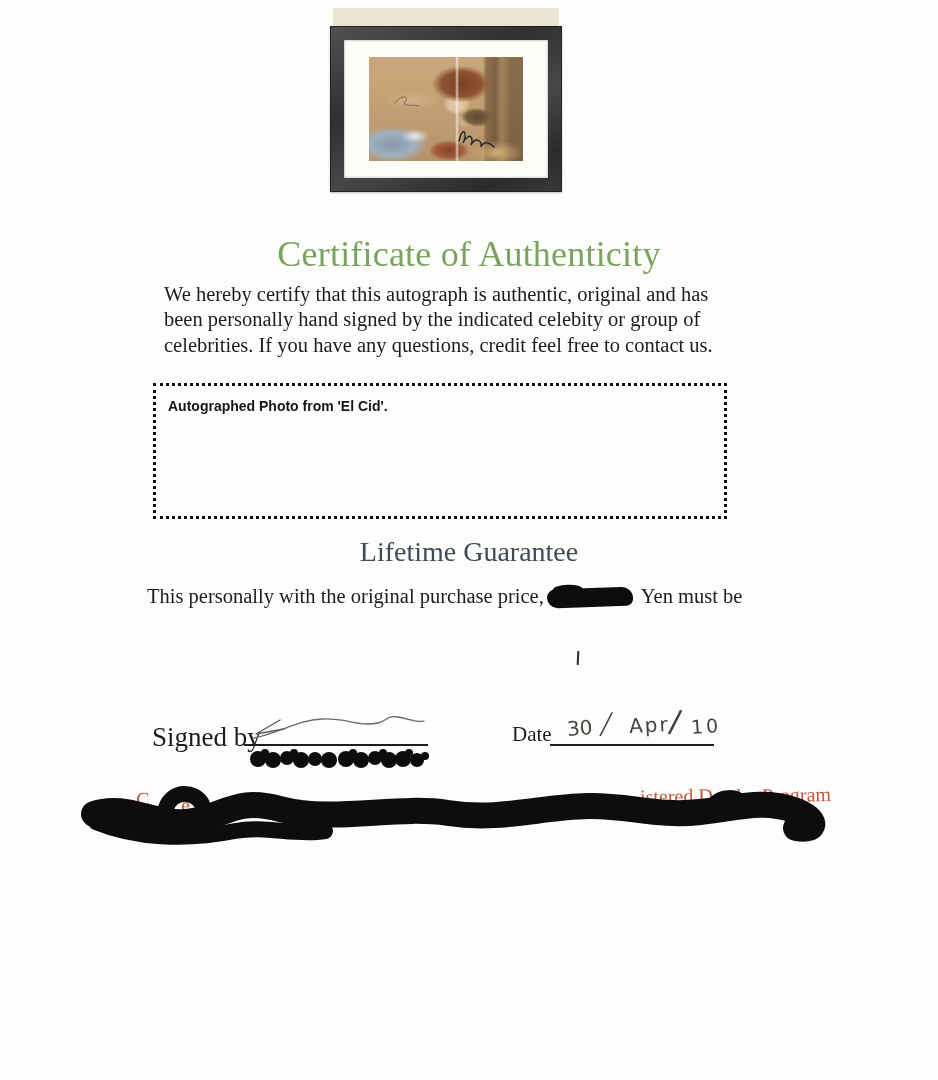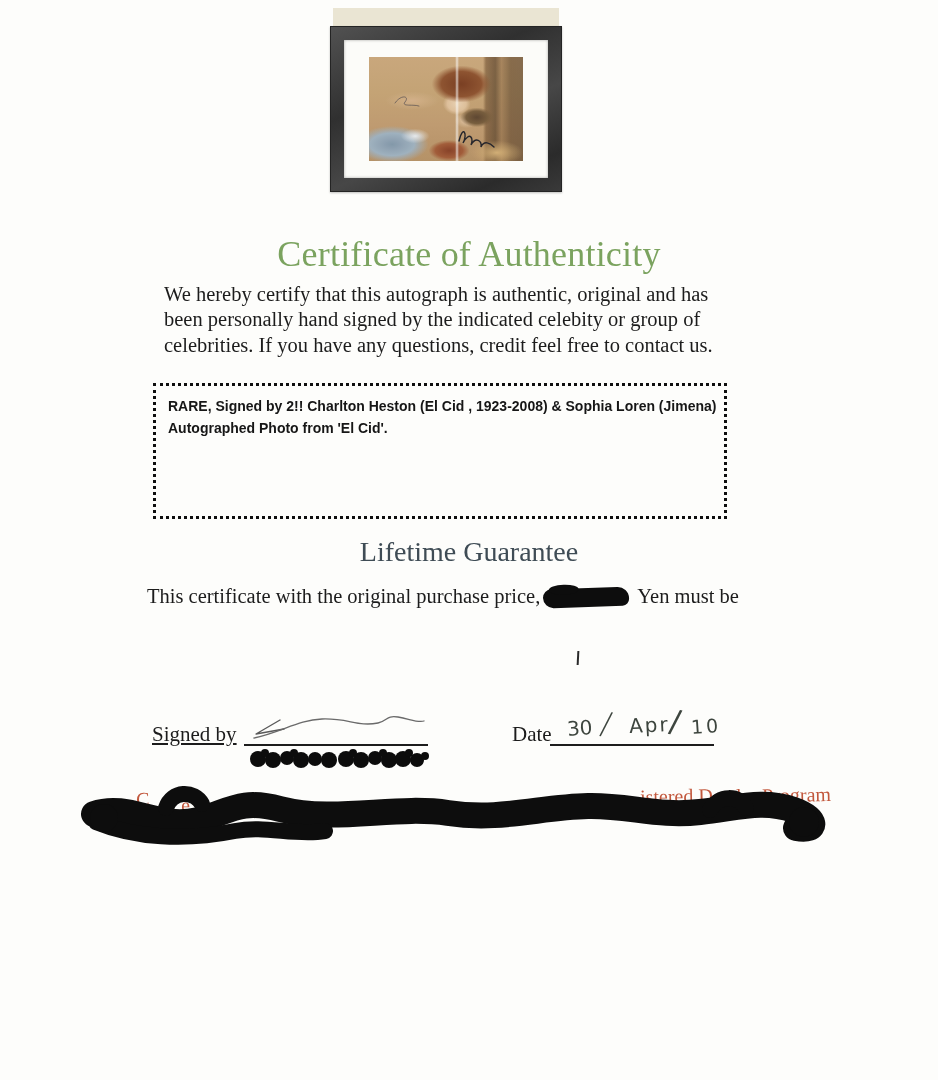--- a/index.html
+++ b/index.html
@@ -78,21 +78,21 @@
   .price-blob::before{
     content:"";position:absolute;left:6px;top:-4px;width:30px;height:10px;
     background:#0d0d0d;border-radius:50%;
   }
   .caret-artifact{
     position:absolute;left:577px;top:651px;width:2px;height:14px;
     background:#2a2a2a;transform:rotate(3deg);
   }
 
   
-  .signedby{position:absolute;left:152px;top:722px;font-size:21px;text-decoration:underline;}
+  .signedby{position:absolute;left:152px;top:722px;font-size:27px;}
   .sig-line{position:absolute;left:244px;top:744px;width:184px;height:2px;background:#1d1d1d;}
   .sig-svg{position:absolute;left:246px;top:702px;}
   .name-redact{position:absolute;left:249px;top:747px;}
   .datelabel{position:absolute;left:512px;top:722px;font-size:21px;}
   .date-line{position:absolute;left:550px;top:744px;width:164px;height:2px;background:#1d1d1d;}
   .date-part{
     position:absolute;color:#3d453e;
     font-family:"DejaVu Sans", sans-serif;
   }
   .dp0{left:567px;top:716px;font-size:20px;transform:rotate(-5deg);}
@@ -130,28 +130,27 @@
 
   <div class="cert-title" style="color:#7ba35f">Certificate of Authenticity</div>
 
   <div class="para1">
     <div>We hereby certify that this autograph is authentic, original and has</div>
     <div>been personally hand signed by the indicated celebity or group of</div>
     <div>celebrities. If you have any questions, credit feel free to contact us.</div>
   </div>
 
   <div class="desc-box">
-    <div class="line">RARE, Signed by 2!! Charlton Heston (El Cid , 1923-2008) &amp; Sophia Loren (Jimena)</div>
     <div class="line">Autographed Photo from 'El Cid'.</div>
   </div>
 
   <div class="guar-title" style="color:#3f4c55">Lifetime Guarantee</div>
 
   <div class="para2">
-    <div><span>This certificate with the original purchase price,</span><span class="price-blob"></span><span>Yen must be</span></div>
+    <div><span>This personally with the original purchase price,</span><span class="price-blob"></span><span>Yen must be</span></div>
   </div>
   <div class="caret-artifact"></div>
 
   <div class="signedby">Signed by</div>
 
   <svg class="sig-svg" width="184" height="44" viewBox="0 0 184 44">
     <path d="M34,18 L10,32 L38,27" fill="none" stroke="#5a5a5a" stroke-width="1.4" stroke-linecap="round" stroke-linejoin="round"></path>
     <path d="M8,36 C36,30 52,18 76,17 C102,16 112,25 132,21 C142,19 140,13 152,15 C164,17 172,21 178,19" fill="none" stroke="#6a6a6a" stroke-width="1.3" stroke-linecap="round"></path>
   </svg>
   <div class="sig-line"></div>

